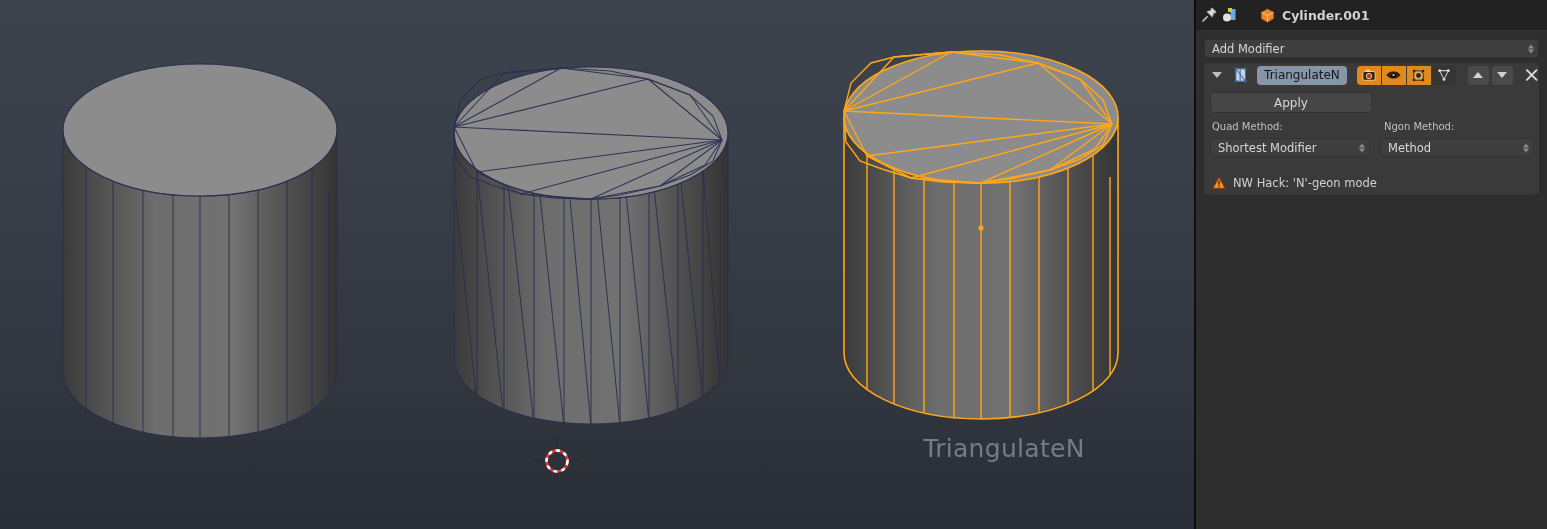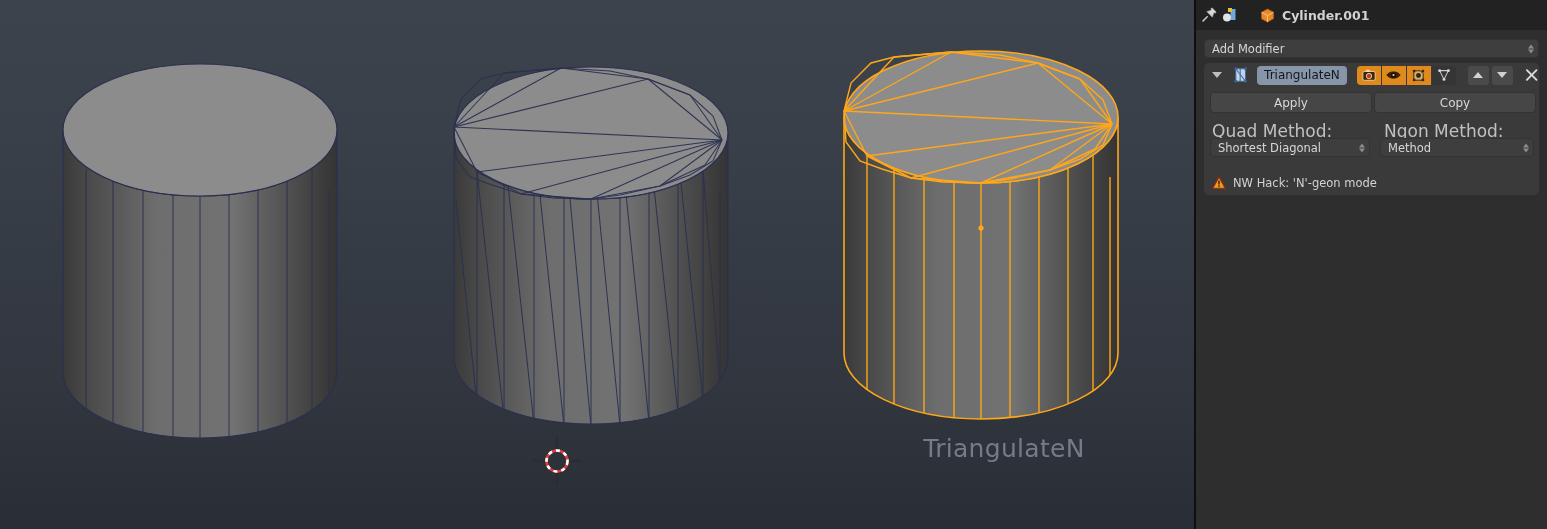--- a/index.html
+++ b/index.html
@@ -46,21 +46,21 @@
     background:#353535;box-sizing:border-box;}
   .tgl.on{background:#e08a1e;}
   .tgl.first{border-radius:4px 0 0 4px;}
   .tgl.last{border-radius:0 4px 4px 0;}
   .navbtn{width:21px;height:19px;background:#4a4a4a;border-radius:3px;
     display:flex;align-items:center;justify-content:center;}
 
   .bigbtn{height:19px;background:#464646;border:1px solid #333;border-radius:4px;
     color:#d7d7d7;font-size:12px;display:flex;align-items:center;justify-content:center;}
 
-  .lbl{color:#c0c0c0;font-size:17px;}
+  .lbl{color:#c0c0c0;font-size:10px;}
 
   #warn-row{position:absolute;left:8px;top:172px;width:335px;height:21px;
     background:#3a3a3a;border-radius:0 0 5px 5px;display:flex;align-items:center;gap:7px;
     padding-left:8px;box-sizing:border-box;}
   #warn-row span{color:#d2d2d2;font-size:11.5px;}
 </style>
 </head>
 <body>
 
 <div id="app">
@@ -324,29 +324,26 @@
           <g stroke="#dcdcdc" stroke-width="2" stroke-linecap="round">
             <line x1="3" y1="3" x2="13" y2="13"></line>
               <line x1="13" y1="3" x2="3" y2="13"></line>
           </g>
         </svg>
       </div>
 
       <div class="bigbtn" style="position:absolute;left:6px;top:29px;width:160px;">
         <span>Apply</span>
       </div>
-      <div class="bigbtn" style="position:absolute;left:170px;top:29px;width:160px;">
-        <span>Copy</span>
-      </div>
 
       <div class="lbl" style="position:absolute;left:8px;top:58px;">Quad Method:</div>
       <div class="lbl" style="position:absolute;left:180px;top:58px;">Ngon Method:</div>
 
       <div class="bl-field dark" style="position:absolute;left:6px;top:75px;width:160px;">
-        <span>Shortest Diagonal</span>
+        <span>Shortest Modifier</span>
         <span class="spin">
           <i class="up"></i>
             <i class="dn"></i>
         </span>
       </div>
       <div class="bl-field dark" style="position:absolute;left:176px;top:75px;width:154px;">
         <span>Method</span>
         <span class="spin">
           <i class="up"></i>
             <i class="dn"></i>

